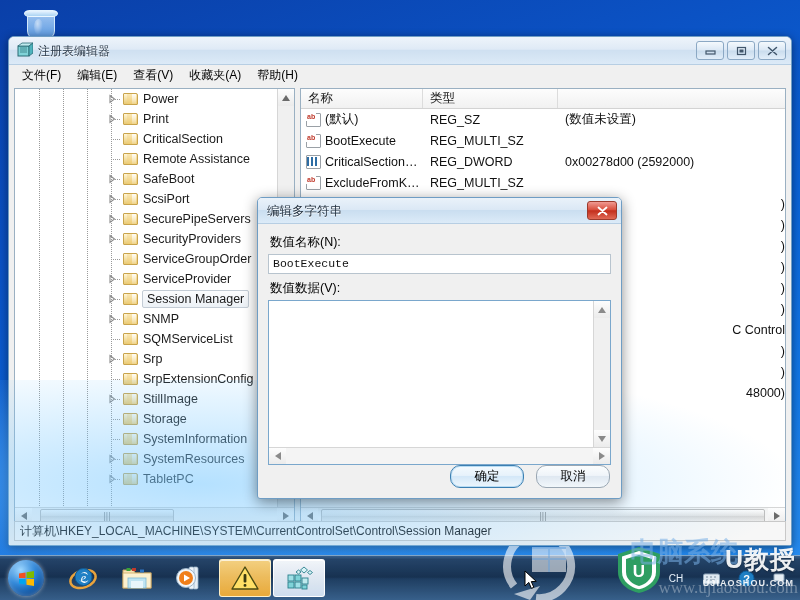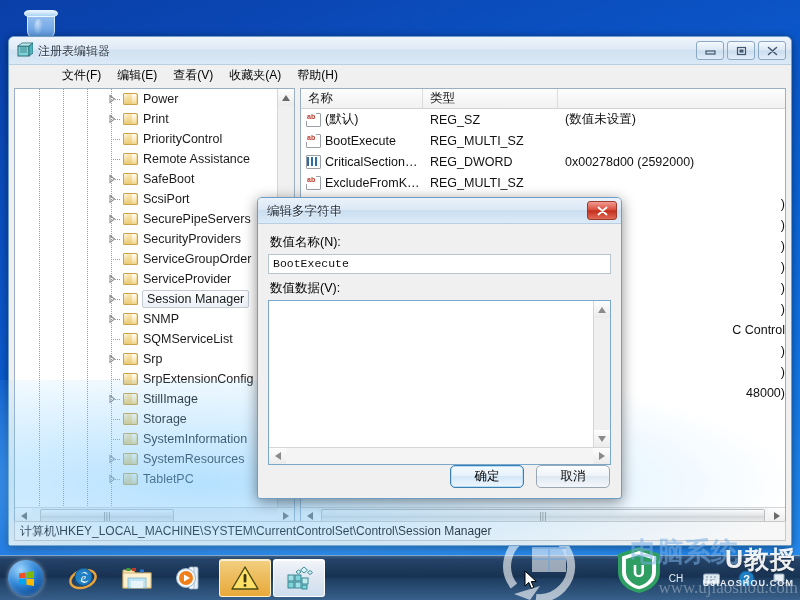--- a/index.html
+++ b/index.html
@@ -62,21 +62,20 @@
     width: 28px; height: 19px; border: 1px solid #8ba8c4; border-radius: 3px;
     background: linear-gradient(to bottom, #f4f9fd 0%, #dbe8f5 48%, #c9dced 52%, #e2eef9 100%);
     display: flex; align-items: center; justify-content: center;
   }
   .wbtn svg { display: block; }
 
   
   #menubar {
     height: 20px; padding-left: 6px; display: flex; align-items: center; gap: 2px;
     background: #f0f0f0;
-    margin-left: 40px;
   }
   .menu-item {
     padding: 2px 7px; font-size: 12px; color: #000; white-space: nowrap; line-height: 14px;
   }
 
   
   #client {
     position: absolute; left: 0; top: 48px; right: 0; bottom: 0;
     background: #f0f0f0; padding: 3px 5px 0 5px;
   }
@@ -233,21 +232,21 @@
     position: absolute; left: 0; top: 0; right: 17px; bottom: 17px;
     padding: 2px 3px; font-family: "Liberation Mono","DejaVu Sans Mono",monospace;
     font-size: 11.5px; color: #111; overflow: hidden;
   }
   #dlg-buttons {
     position: absolute; right: 11px; bottom: 10px; display: flex; gap: 12px;
   }
   .dbtn {
     width: 74px; height: 23px; font-size: 12.5px; color: #000;
     display: flex; align-items: center; justify-content: center;
-    border: 1px solid #9aa7b3; border-radius: 5px;
+    border: 1px solid #9aa7b3; border-radius: 10px;
     background: linear-gradient(to bottom,#fbfdfe 0%,#eff4f9 45%,#dfe8f1 50%,#f2f7fb 100%);
   }
   .dbtn.default {
     border: 1px solid #3c7fb1; box-shadow: 0 0 0 1px #b8dcf4 inset;
     background: linear-gradient(to bottom,#f4fafe 0%,#e7f2fb 45%,#d4e8f8 50%,#edf6fd 100%);
   }
 
   
   #taskbar {
     position: absolute; left: 0; right: 0; bottom: 0; height: 45px;
@@ -402,21 +401,21 @@
                   </span>
                   <span class="tree-label">Print</span>
                 </div>
                 <div class="tree-row">
                   <span class="hguide" style="left: 98px; top: 10px;"></span>
                   <span class="folder">
                     <span class="fback"></span>
                     <span class="fspine"></span>
                     <span class="fglow"></span>
                   </span>
-                  <span class="tree-label">PriorityControl</span>
+                  <span class="tree-label">CriticalSection</span>
                 </div>
                 <div class="tree-row">
                   <span class="hguide" style="left: 98px; top: 10px;"></span>
                   <span class="folder">
                     <span class="fback"></span>
                     <span class="fspine"></span>
                     <span class="fglow"></span>
                   </span>
                   <span class="tree-label">Remote Assistance</span>
                 </div>

